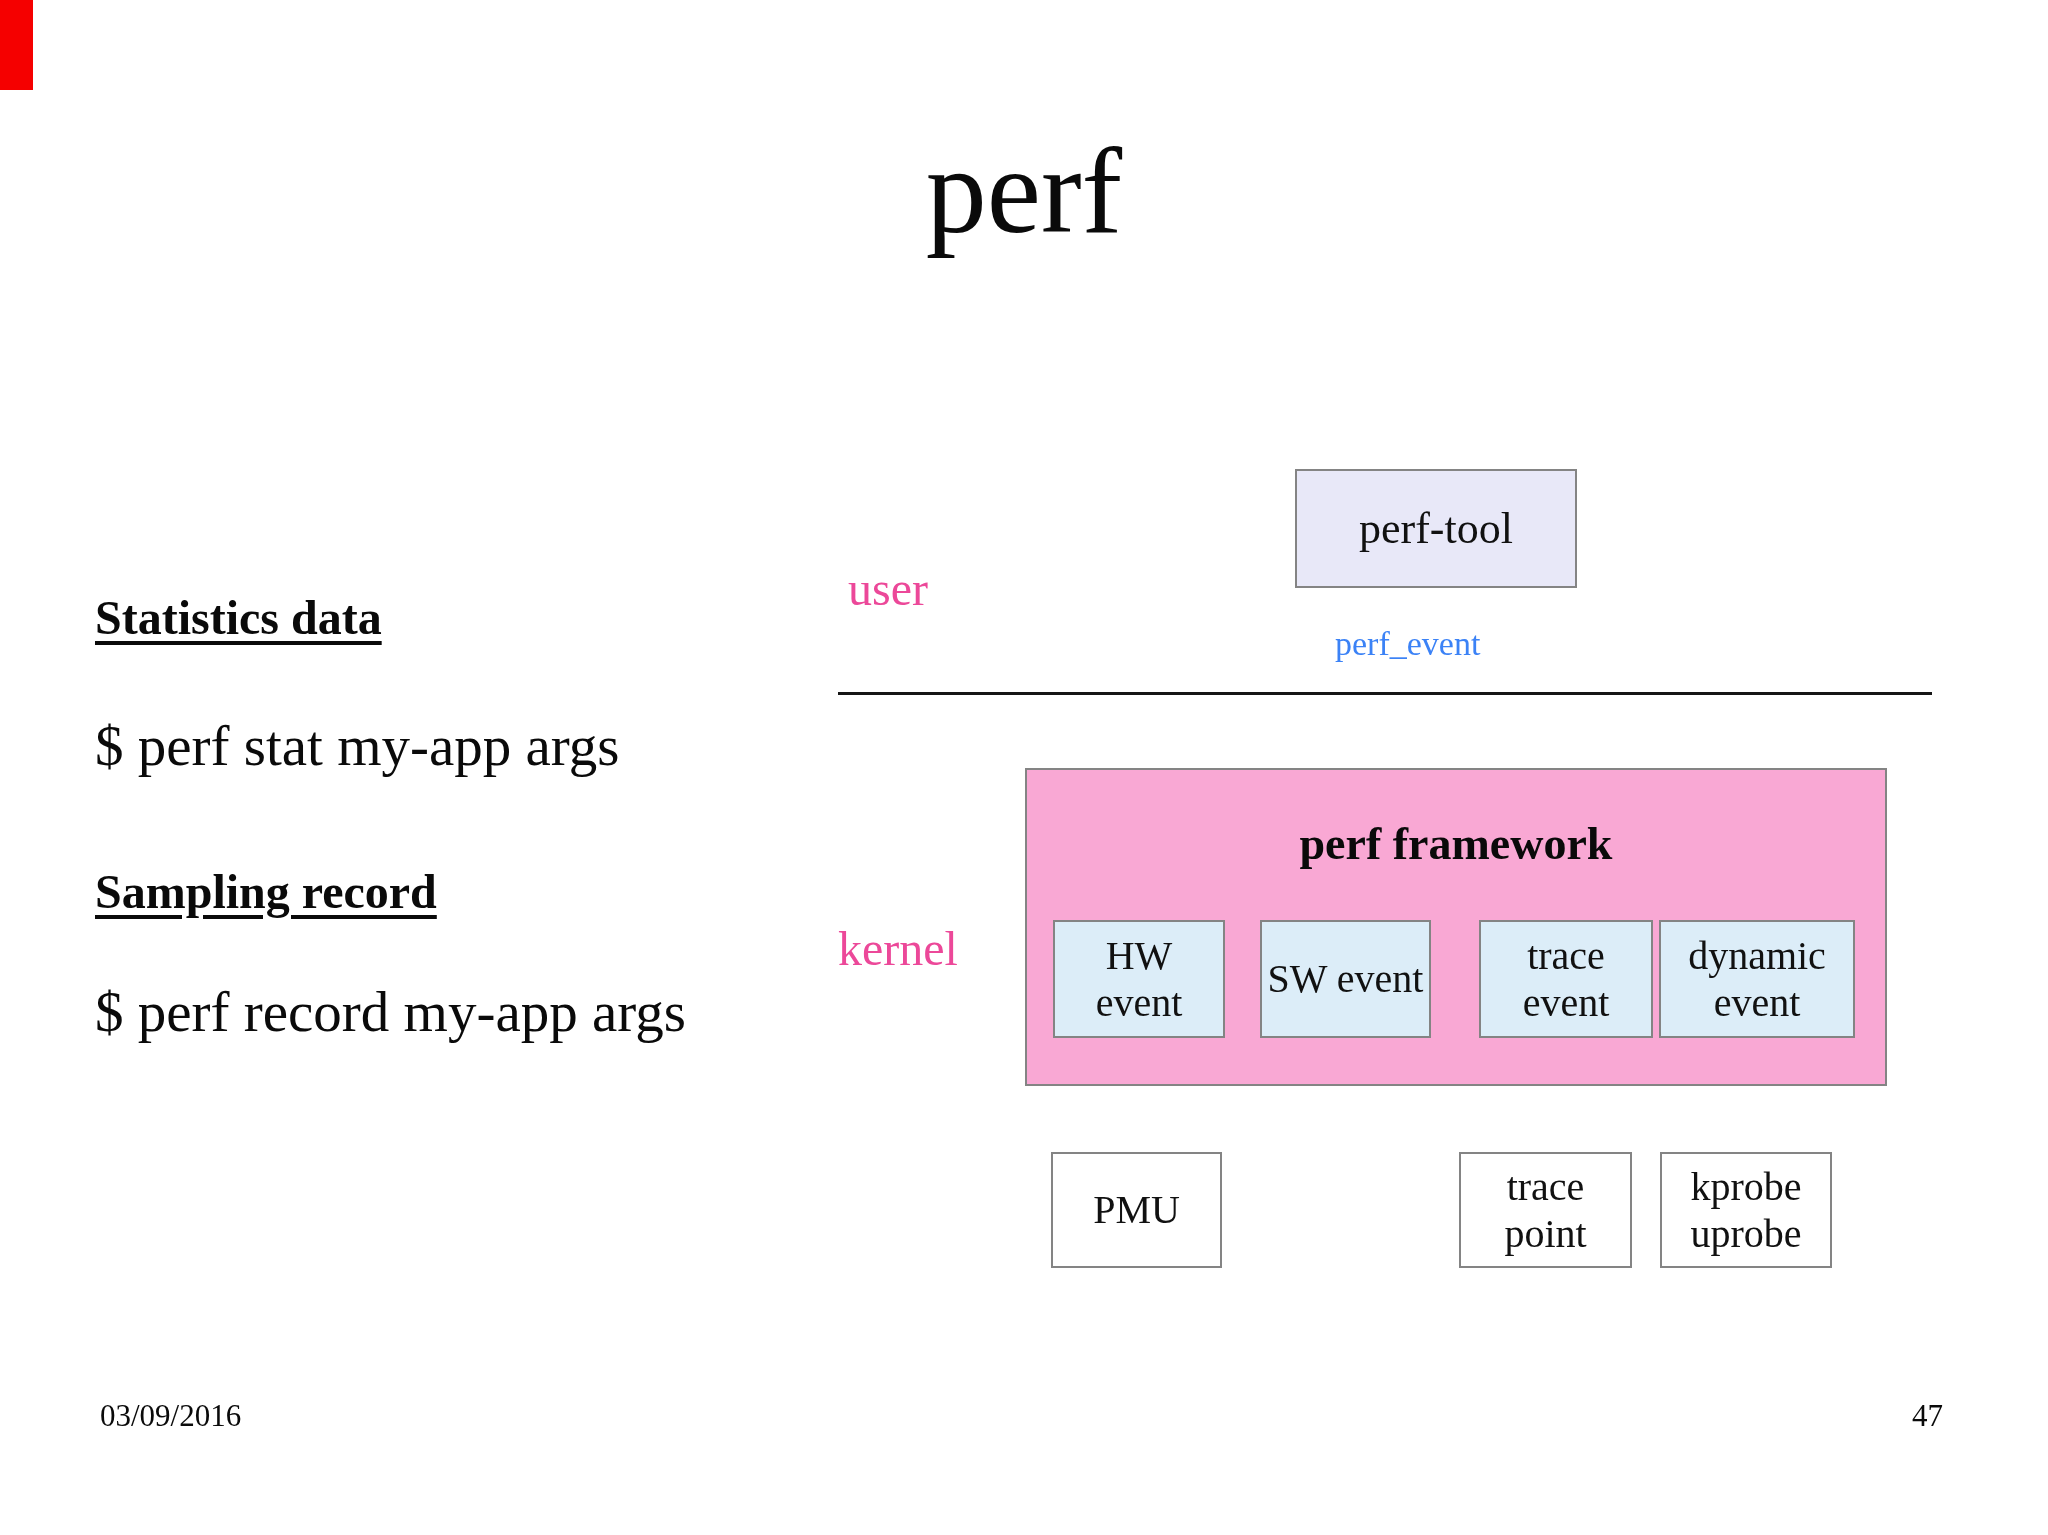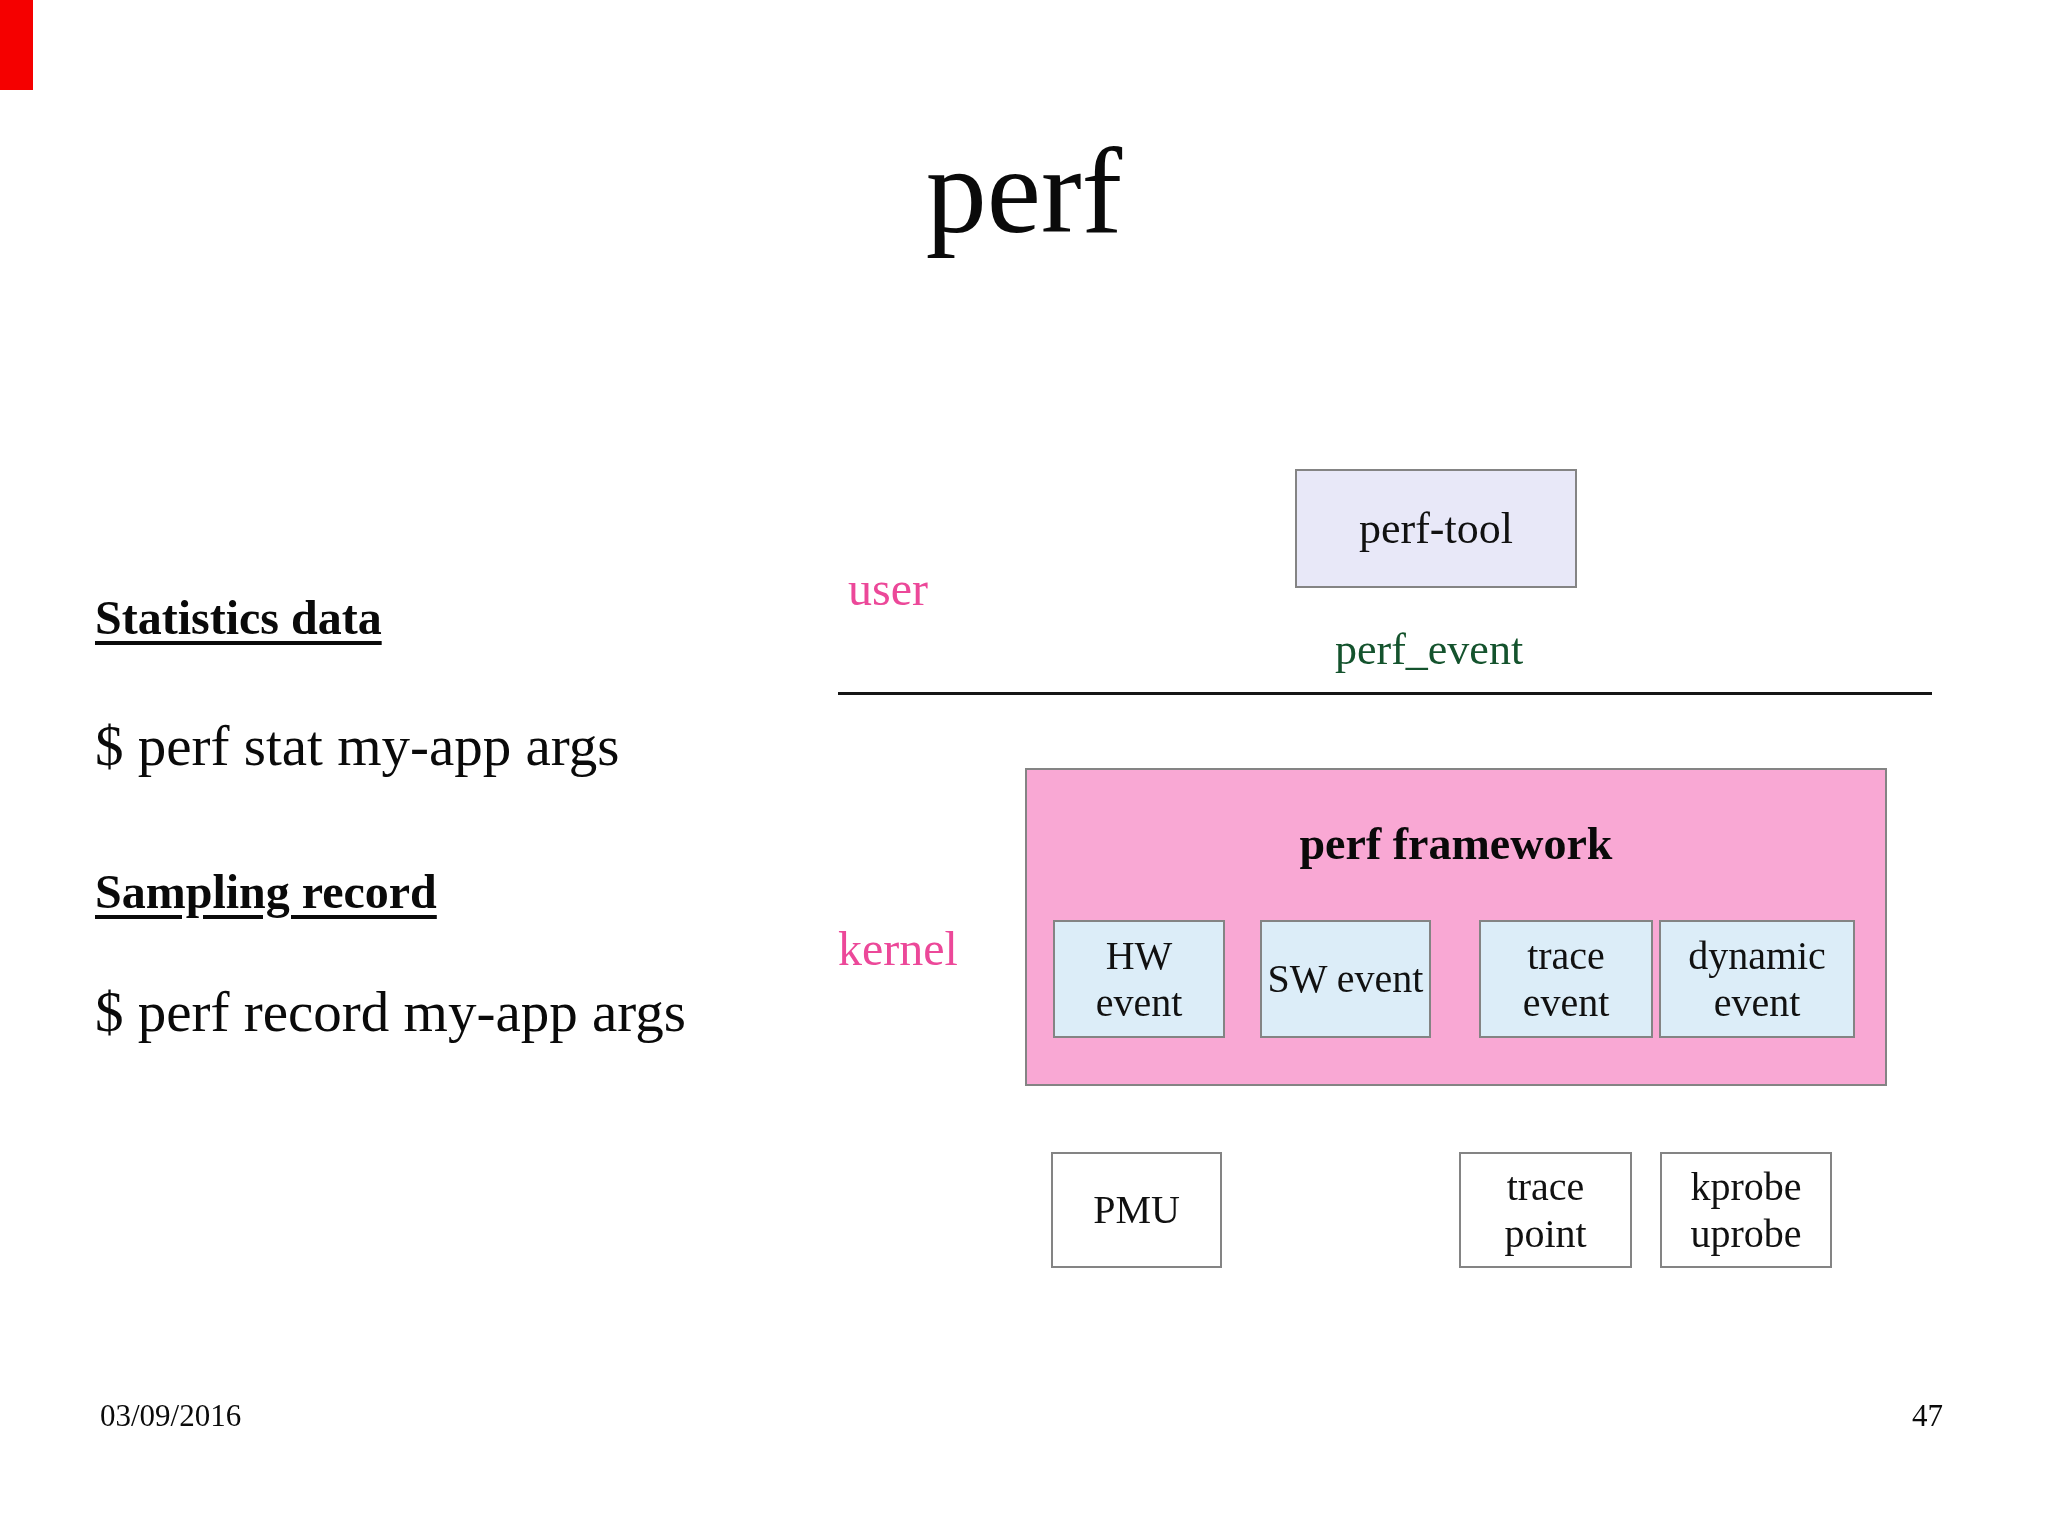--- a/index.html
+++ b/index.html
@@ -46,21 +46,21 @@
     line-height: 1.25;
     color: #0a0a0a;
   }
   .cmd-1 { left: 95px; top: 710px; }
   .cmd-2 { left: 95px; top: 976px; }
 
   .space-label { font-size: 48px; line-height: 1.2; color: #ec4899; }
   .user-label   { left: 848px; top: 560px; }
   .kernel-label { left: 838px; top: 920px; }
 
-  .iface-label { left: 1335px; top: 624px; font-size: 44px; line-height: 1.2; color: #14532d; }
+  .iface-label { left: 1335px; top: 624px; font-size: 34px; line-height: 1.2; color: #3b82f6; }
 
   .divider {
     left: 838px; top: 692px;
     width: 1094px; height: 3px;
     background: #161616;
   }
 
   .box {
     border: 2px solid #848484;
     box-sizing: border-box;

